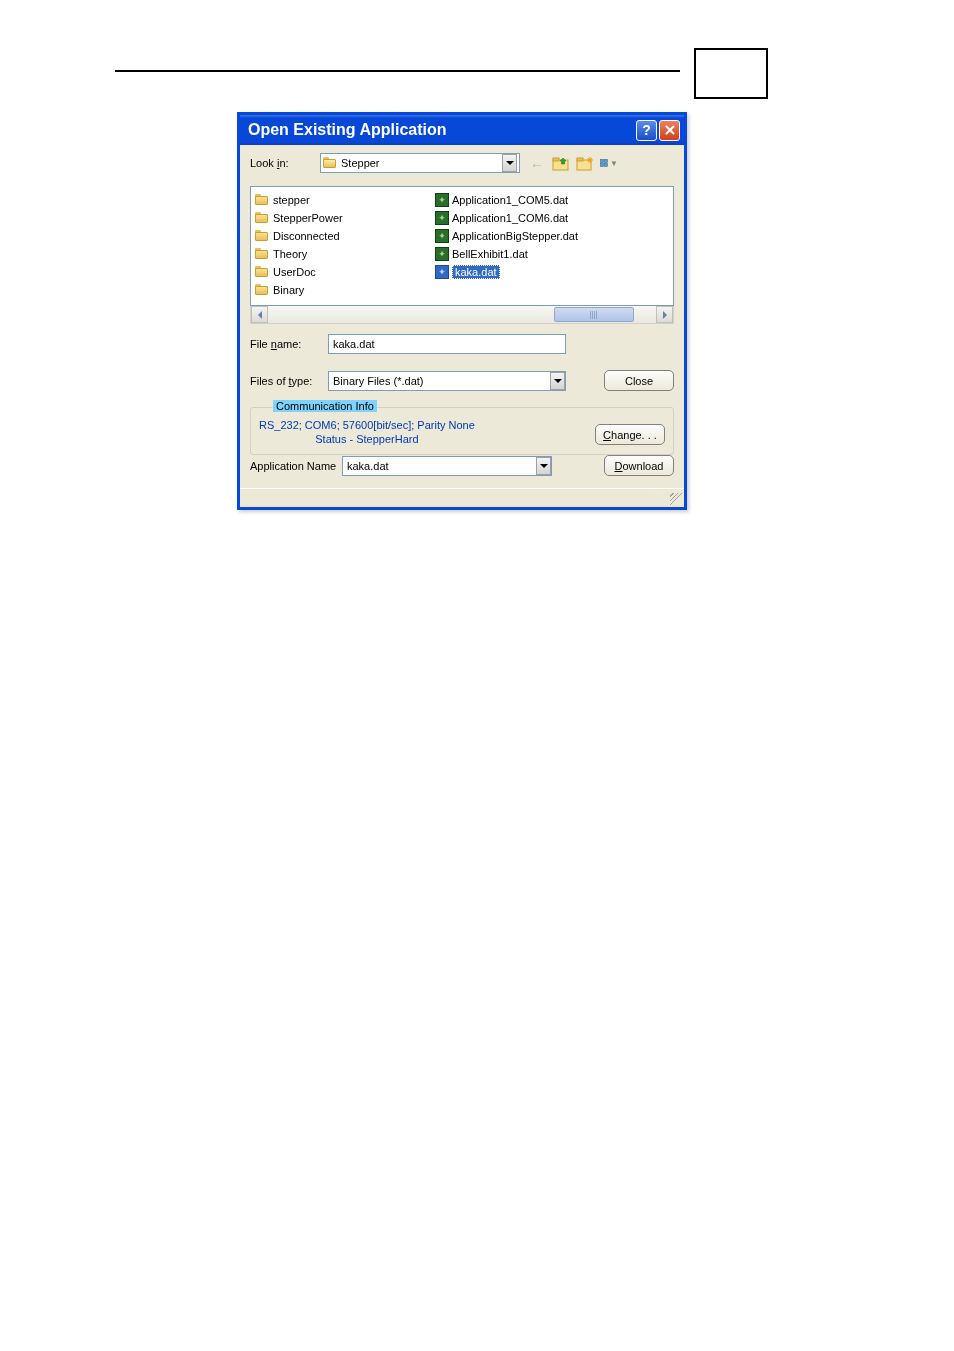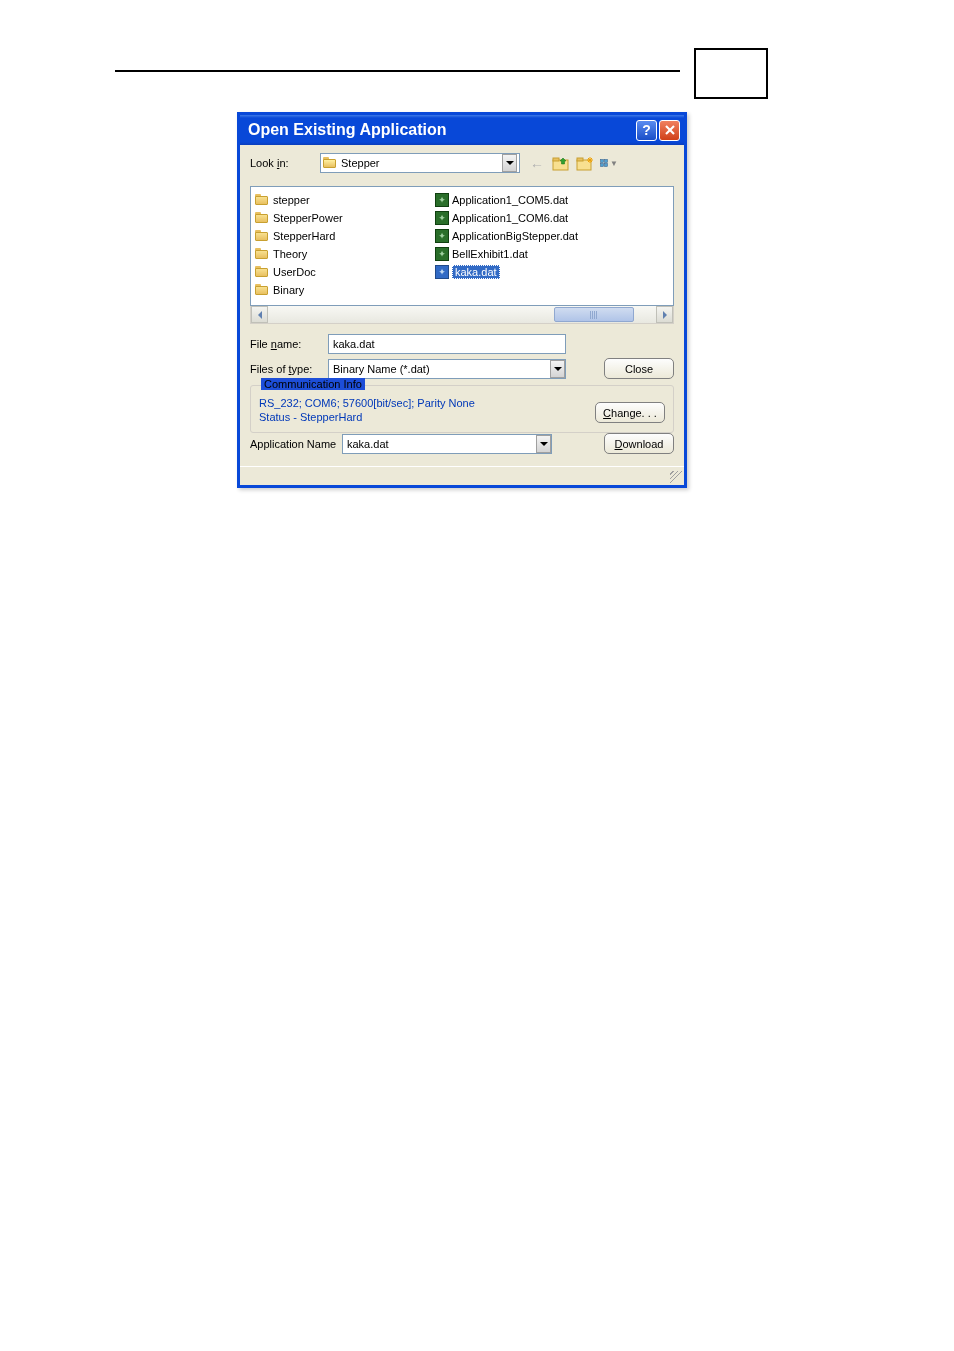--- a/index.html
+++ b/index.html
@@ -231,21 +231,21 @@
   }
   .sb-thumb::after {
     content:'';
     width:8px; height:8px;
     background: repeating-linear-gradient(to right,#90a8d0 0,#90a8d0 1px,transparent 1px,transparent 2px);
   }
   .form-rows { margin-top: 10px; }
   .form-row {
     display:flex;
     align-items:center;
-    margin-bottom: 4px;
+    margin-bottom: 16px;
   }
   .form-row .flbl { width: 78px;}
   .text-input {
     height: 20px;
     background:#fff;
     border:1px solid #7f9db9;
     padding: 0 4px;
     box-sizing:border-box;
     display:flex;
     align-items:center;
@@ -277,22 +277,22 @@
   .fieldset {
     border: 1px solid #d4d0c8;
     border-radius: 3px;
     margin: 6px 0 0 0;
     padding: 10px 8px 8px 8px;
     position: relative;
   }
   .fieldset .legend {
     position:absolute;
     top:-8px;
-    left:10px;
-    background:#1d4ed8;
+    left:22px;
+    background:#7dd3fc;
     padding:0 3px;
     color:#000;
   }
   .comm-text { color:#0038b8; line-height:14px;}
   .app-row {
     display:flex;
     align-items:center;
     margin: 0 0 6px 0;
   }
   .app-row .albl { width:92px;}
@@ -390,21 +390,21 @@
           <div class="file-item">
               <span class="folder-icon"></span>
               <span class="fname">stepper</span>
             </div>
           <div class="file-item">
               <span class="folder-icon"></span>
               <span class="fname">StepperPower</span>
             </div>
           <div class="file-item">
               <span class="folder-icon"></span>
-              <span class="fname">StepperHard</span>
+              <span class="fname">Disconnected</span>
             </div>
           <div class="file-item">
               <span class="folder-icon"></span>
               <span class="fname">Theory</span>
             </div>
           <div class="file-item">
               <span class="folder-icon"></span>
               <span class="fname">UserDoc</span>
             </div>
           <div class="file-item">
@@ -446,32 +446,32 @@
       <div class="form-rows">
         <div class="form-row">
           <span class="flbl">File <span class="ul">n</span>ame:</span>
           <div class="text-input w1">
             <span>kaka.dat</span>
           </div>
         </div>
         <div class="form-row">
           <span class="flbl">Files of <span class="ul">t</span>ype:</span>
           <div class="select-box">
-            <span class="sel-text">Binary Name (*.dat)</span>
+            <span class="sel-text">Binary Files (*.dat)</span>
             <div class="dd-arrow"></div>
           </div>
           <div class="winbtn">
             <span>Close</span>
           </div>
         </div>
       </div>
 
       <div class="fieldset">
         <span class="legend">Communication Info</span>
-        <div style="display:flex;align-items:flex-start;">
+        <div style="display:flex;align-items:flex-start;text-align:center;">
           <div class="comm-text">
             <div>RS_232; COM6; 57600[bit/sec]; Parity None</div>
             <div>Status - StepperHard</div>
           </div>
           <div class="winbtn" style="margin-top:6px;">
             <span><span class="ul">C</span>hange. . .</span>
           </div>
         </div>
       </div>
 

